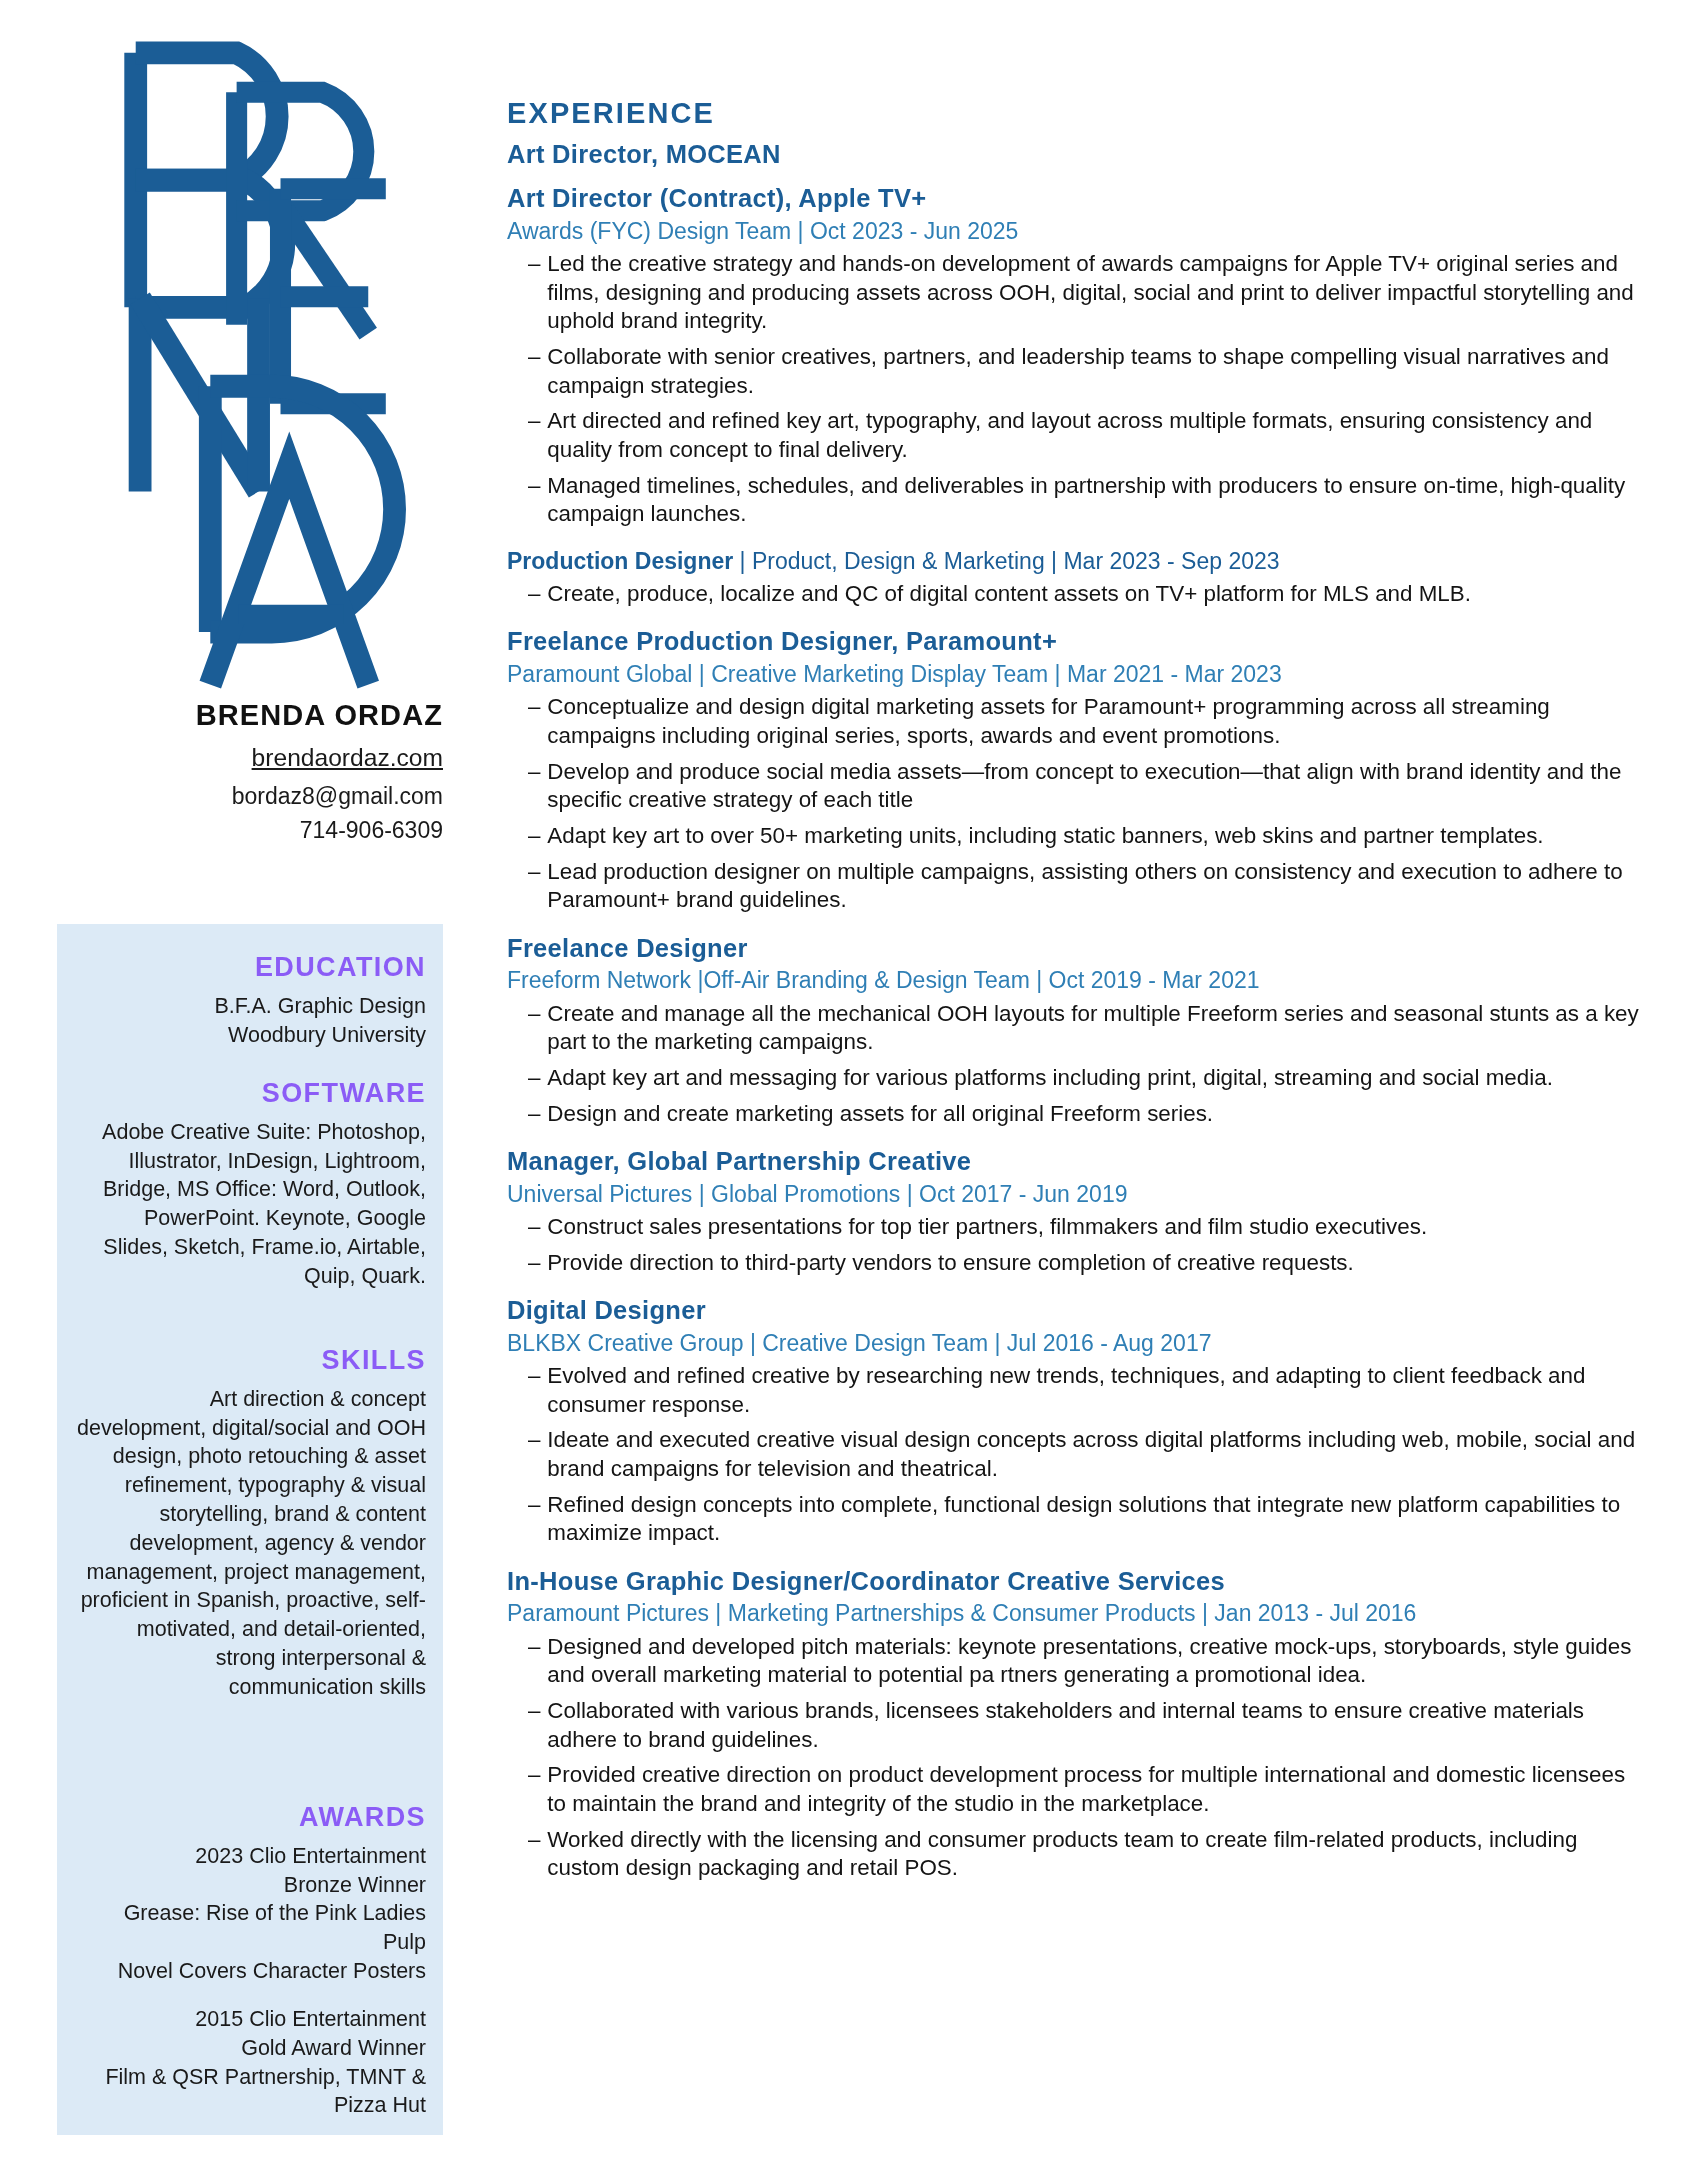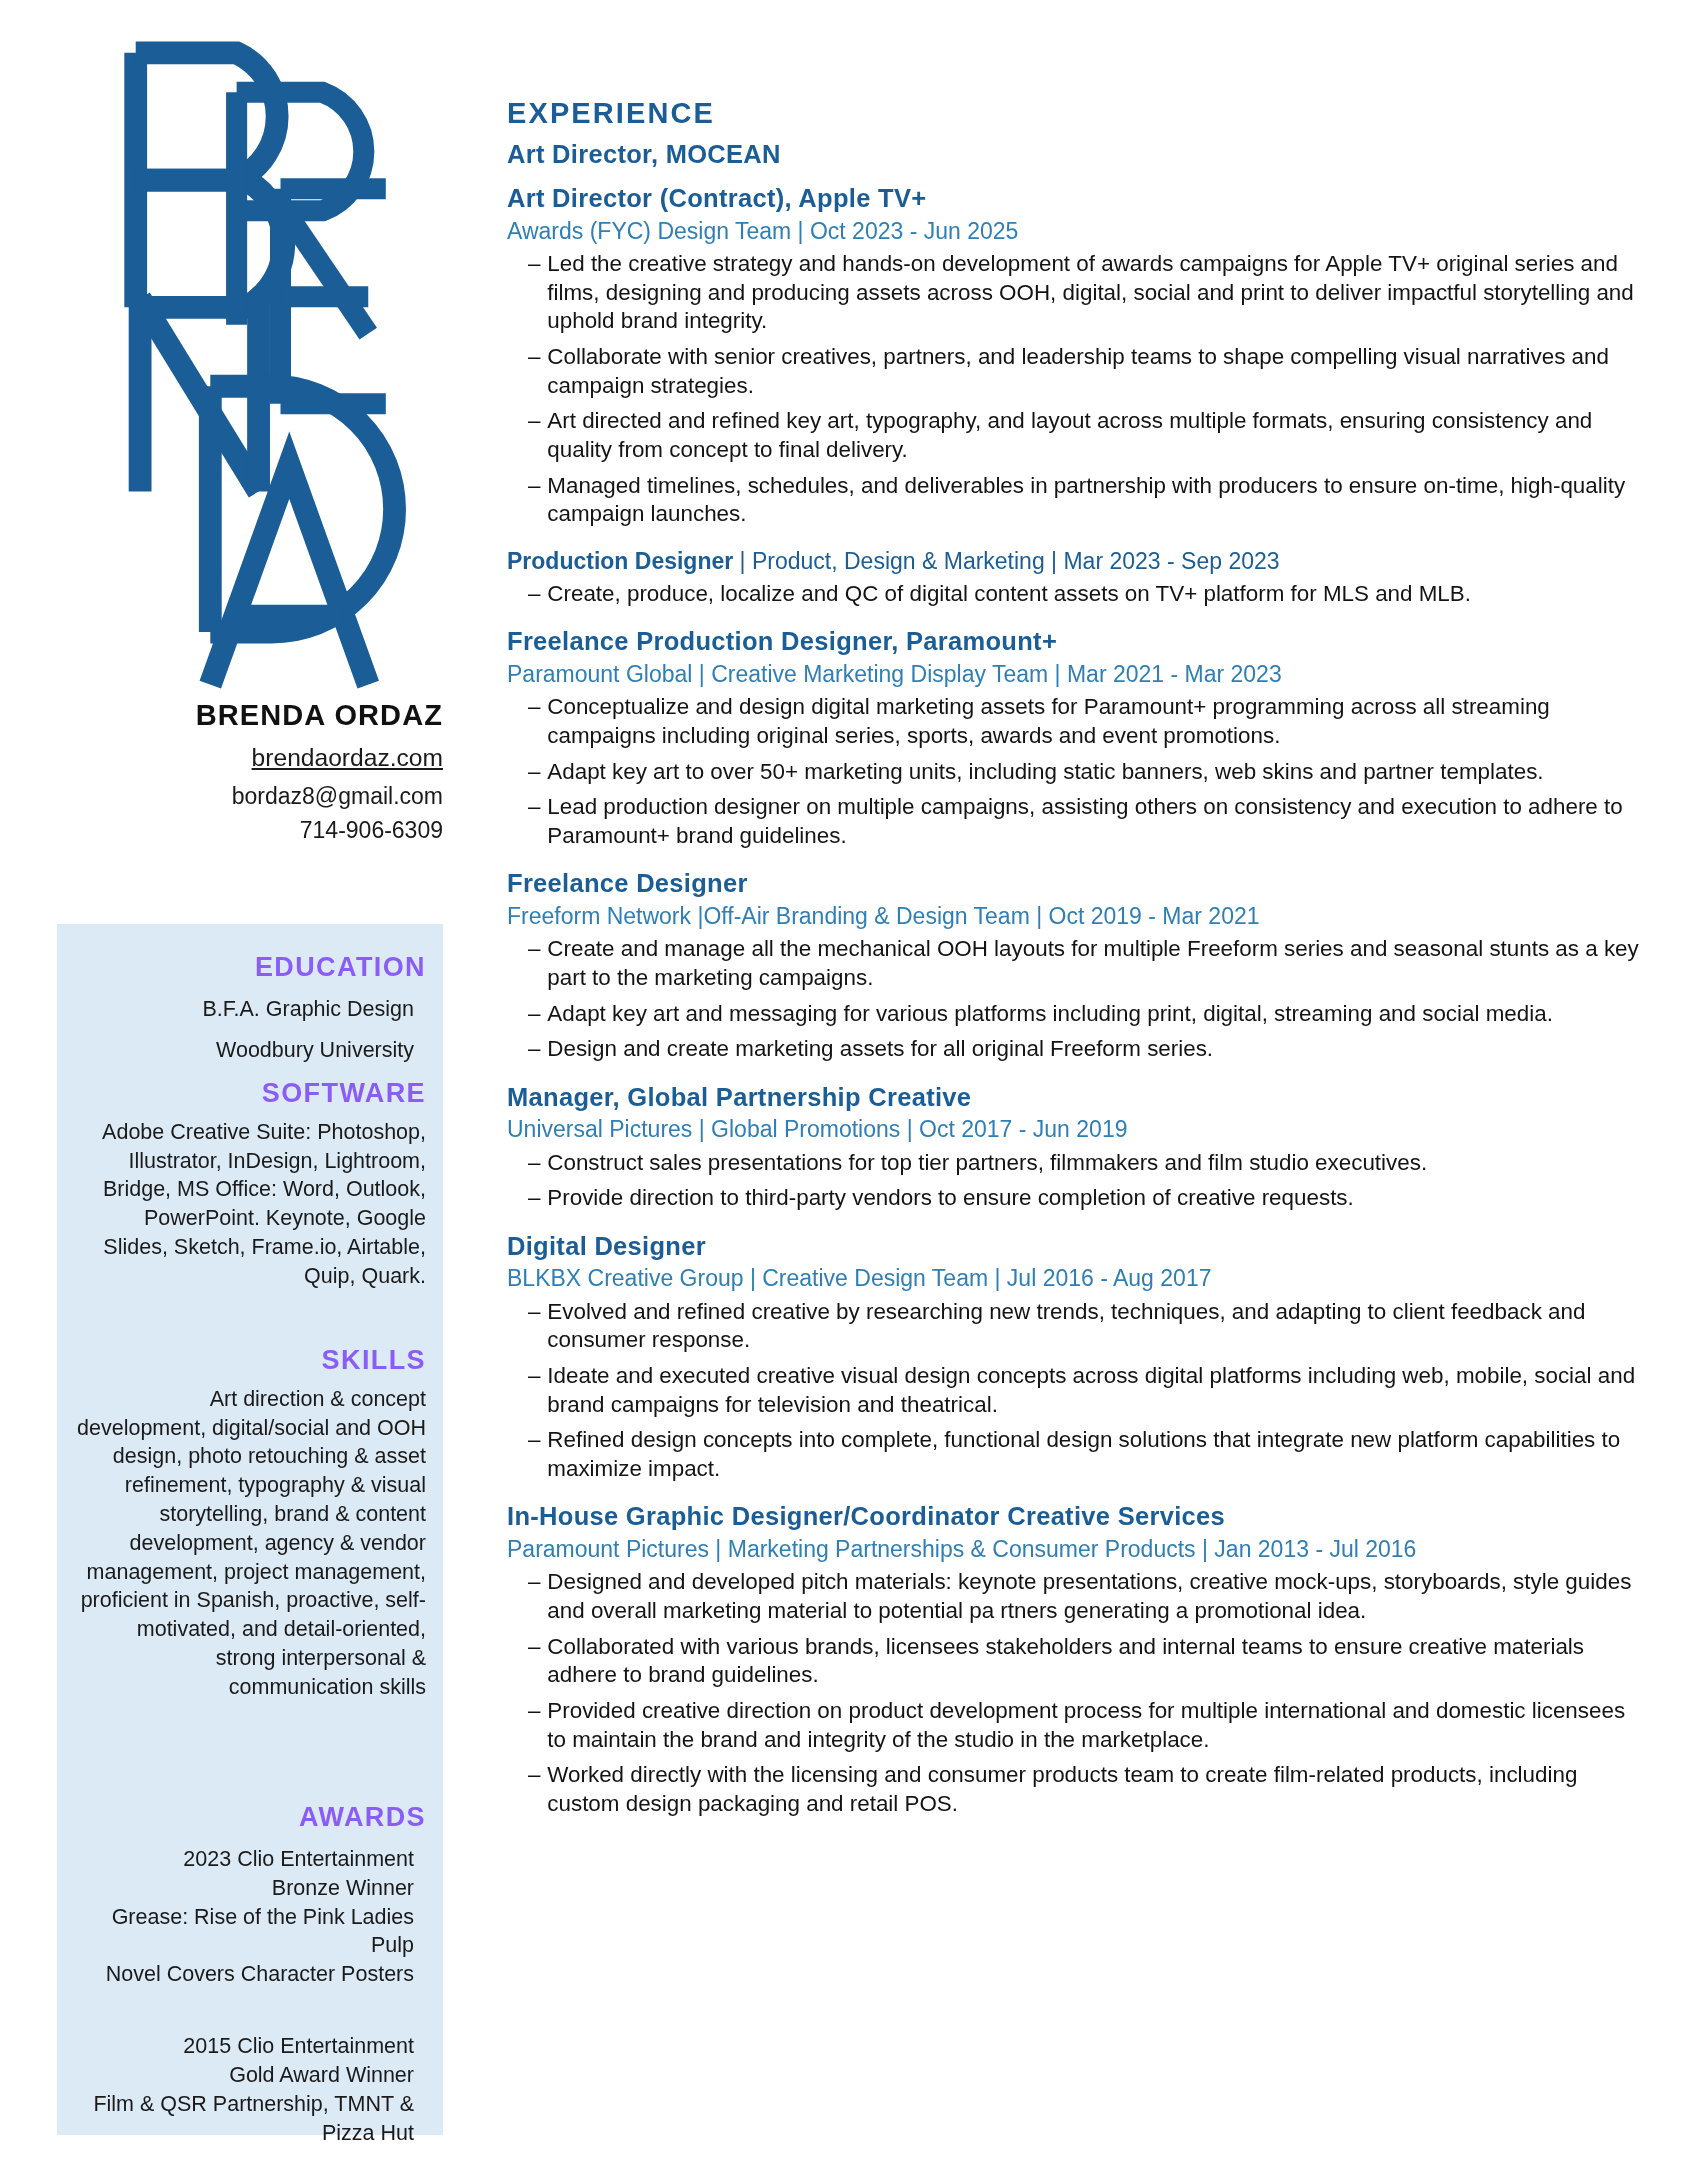--- a/index.html
+++ b/index.html
@@ -93,21 +93,21 @@
     font-size: 27px;
     font-weight: bold;
     letter-spacing: 1.4px;
     margin: 0 0 8.8px 0;
   }
   .side-body {
     font-size: 21.5px;
     line-height: 1.34;
     color: #1a1a1a;
   }
-  .side-body p { margin: 12px; }
+  .side-body p { margin: 0; }
   .gap { height: 19.3px; }
 
   #edu-section   { top: 952px; }
   #soft-section  { top: 1078px; }
   #skills-section{ top: 1345px; }
   #awards-section{ top: 1802px; }
 
   
   .right-col {
     position: absolute;
@@ -268,20 +268,21 @@
       <ul class="bullets">
         <li>Create, produce, localize and QC of digital content assets on TV+ platform for MLS and MLB.</li>
       </ul>
     </div>
 
     <div class="job">
       <div class="job-role">Freelance Production Designer, Paramount+</div>
       <div class="job-meta">Paramount Global  |  Creative Marketing Display Team  |  Mar 2021 - Mar 2023</div>
       <ul class="bullets">
         <li>Conceptualize and design digital marketing assets for Paramount+ programming across all streaming campaigns including original series, sports, awards and event promotions.</li>
+        <li>Develop and produce social media assets—from concept to execution—that align with brand identity and the specific creative strategy of each title</li>
         <li>Adapt key art to over 50+ marketing units, including static banners, web skins and partner templates.</li>
         <li>Lead production designer on multiple campaigns, assisting others on consistency and execution to adhere to Paramount+ brand guidelines.</li>
       </ul>
     </div>
 
     <div class="job">
       <div class="job-role">Freelance Designer</div>
       <div class="job-meta">Freeform Network  |Off-Air Branding &amp; Design Team  |  Oct 2019 - Mar 2021</div>
       <ul class="bullets">
         <li>Create and manage all the mechanical OOH layouts for multiple Freeform series and seasonal stunts as a key part to the marketing campaigns.</li>

